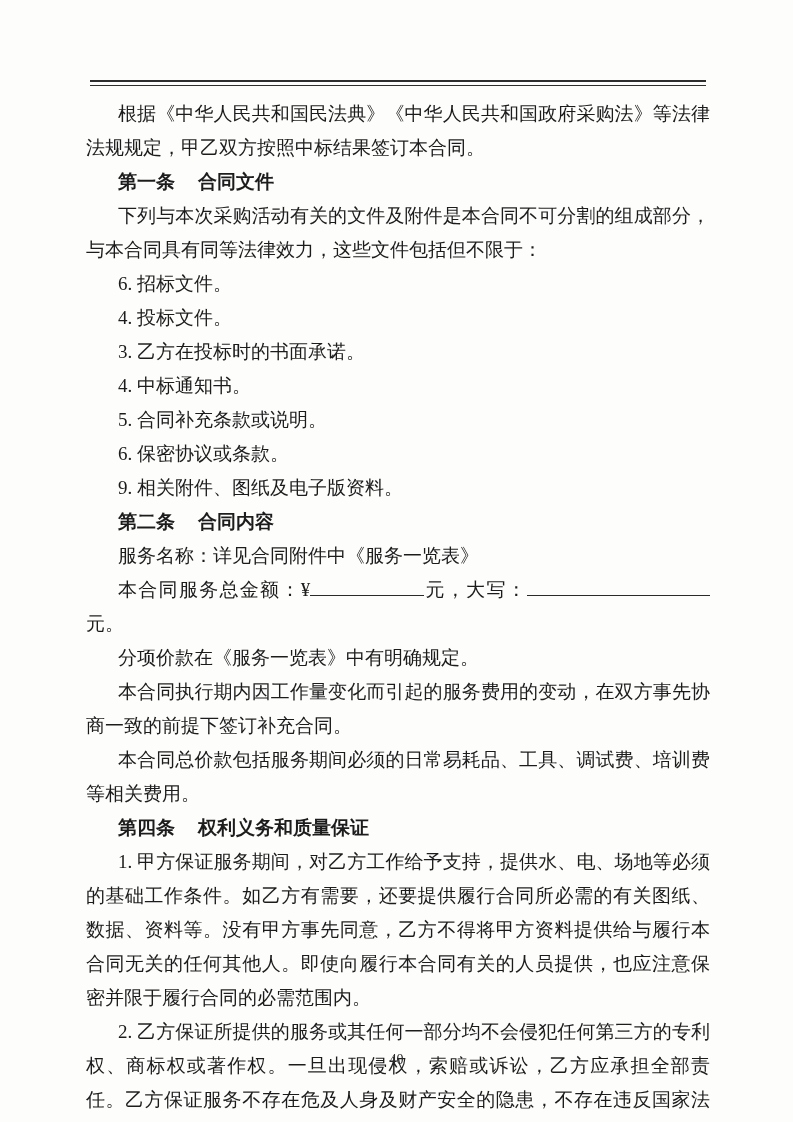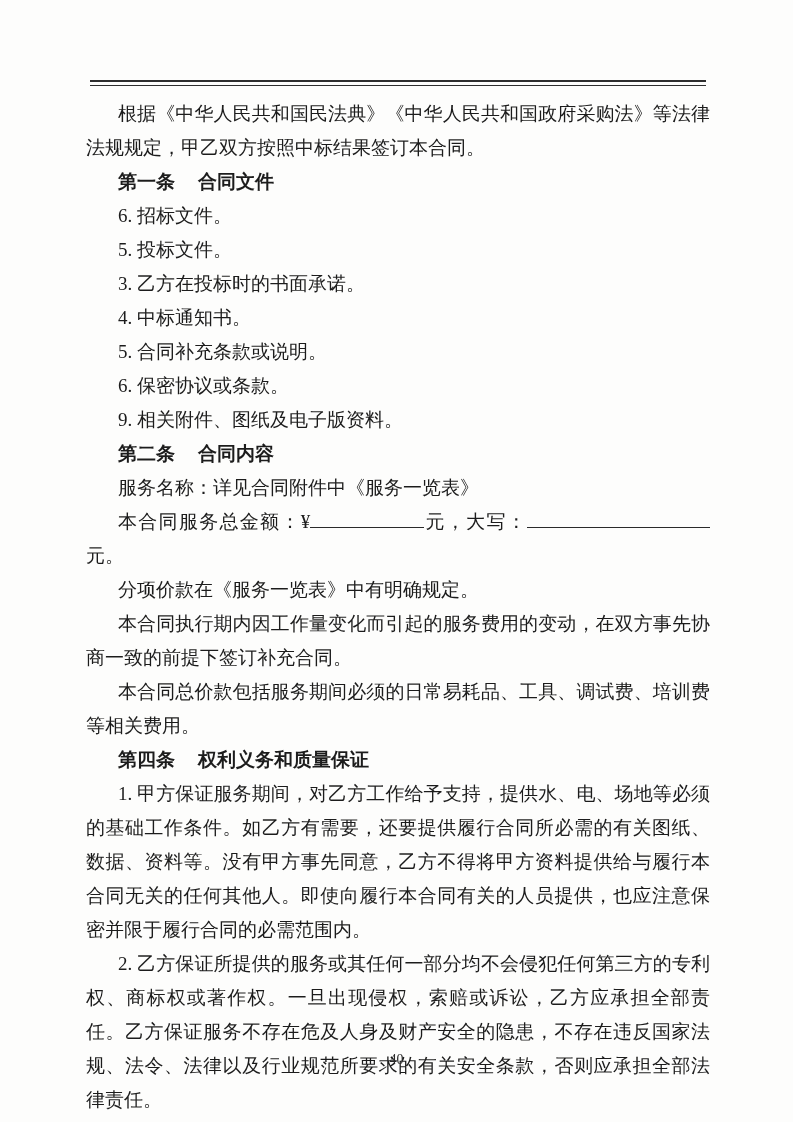--- a/index.html
+++ b/index.html
@@ -70,23 +70,24 @@
   <div class="header-rule"></div>
 
   <div class="doc-body">
 
     <p>根据《中华人民共和国民法典》《中华人民共和国政府采购法》等法律法规规定，甲乙双方按照中标结果签订本合同。</p>
 
     <div class="heading">
       <span class="heading-num">第一条</span><span class="heading-title">合同文件</span>
     </div>
 
+    <p>下列与本次采购活动有关的文件及附件是本合同不可分割的组成部分，与本合同具有同等法律效力，这些文件包括但不限于：</p>
 
     <p>6. 招标文件。</p>
-    <p>5. 投标文件。</p>
+    <p>4. 投标文件。</p>
     <p>3. 乙方在投标时的书面承诺。</p>
     <p>4. 中标通知书。</p>
     <p>5. 合同补充条款或说明。</p>
     <p>6. 保密协议或条款。</p>
     <p>9. 相关附件、图纸及电子版资料。</p>
 
     <div class="heading">
       <span class="heading-num">第二条</span><span class="heading-title">合同内容</span>
     </div>
 

